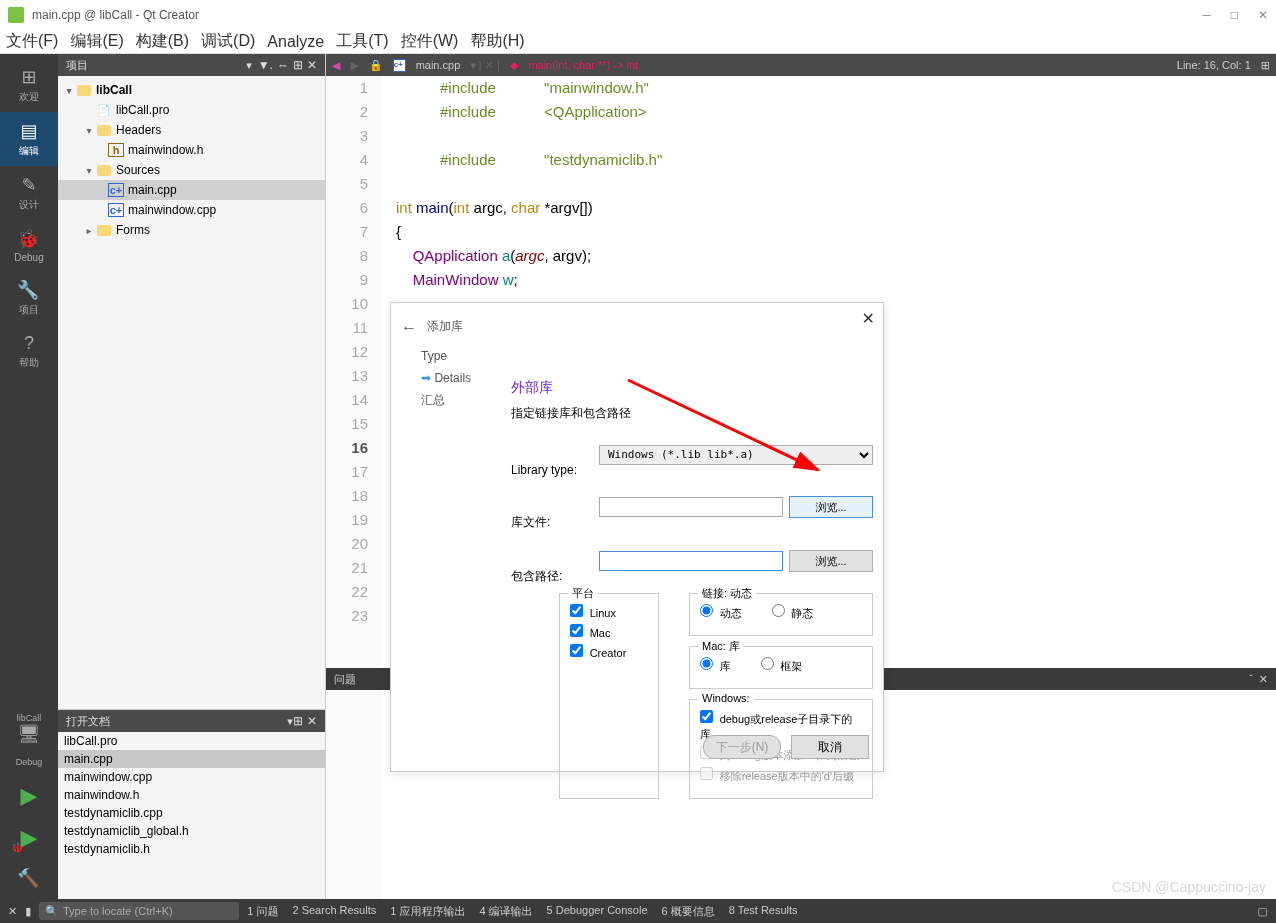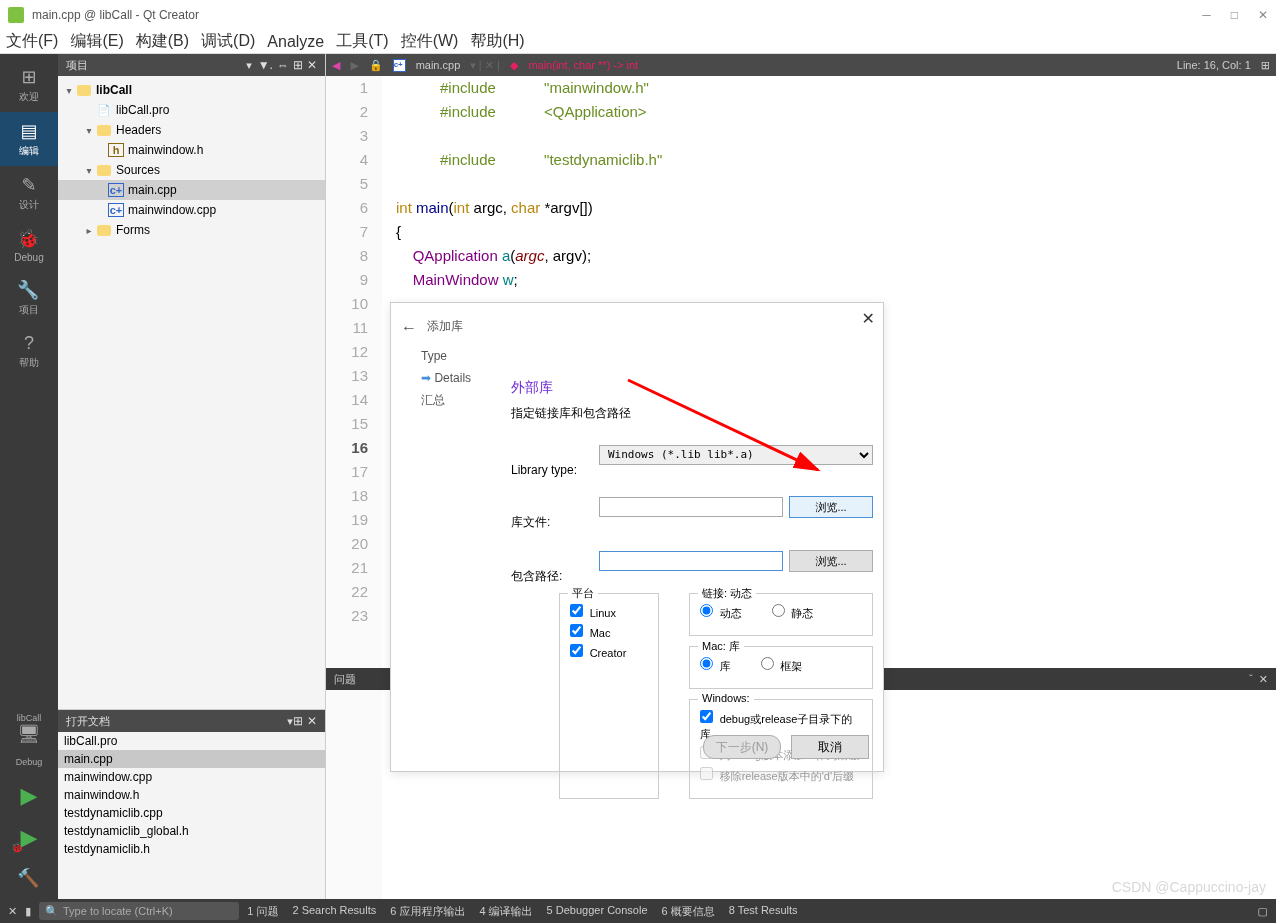--- a/index.html
+++ b/index.html
@@ -335,20 +335,20 @@
 <div class="statusbar">
   <span>✕</span>
   <span>▮</span>
   <div class="locate">
       <span>🔍</span>
       <span>Type to locate (Ctrl+K)</span>
     </div>
   <div class="tabs" id="status-tabs">
       <span>1 问题</span>
       <span>2 Search Results</span>
-      <span>6 应用程序输出</span>
+      <span>1 应用程序输出</span>
       <span>4 编译输出</span>
       <span>5 Debugger Console</span>
       <span>6 概要信息</span>
       <span>8 Test Results</span>
     </div>
   <span style="margin-left:auto">▢</span>
 </div>
 
 </body></html>

